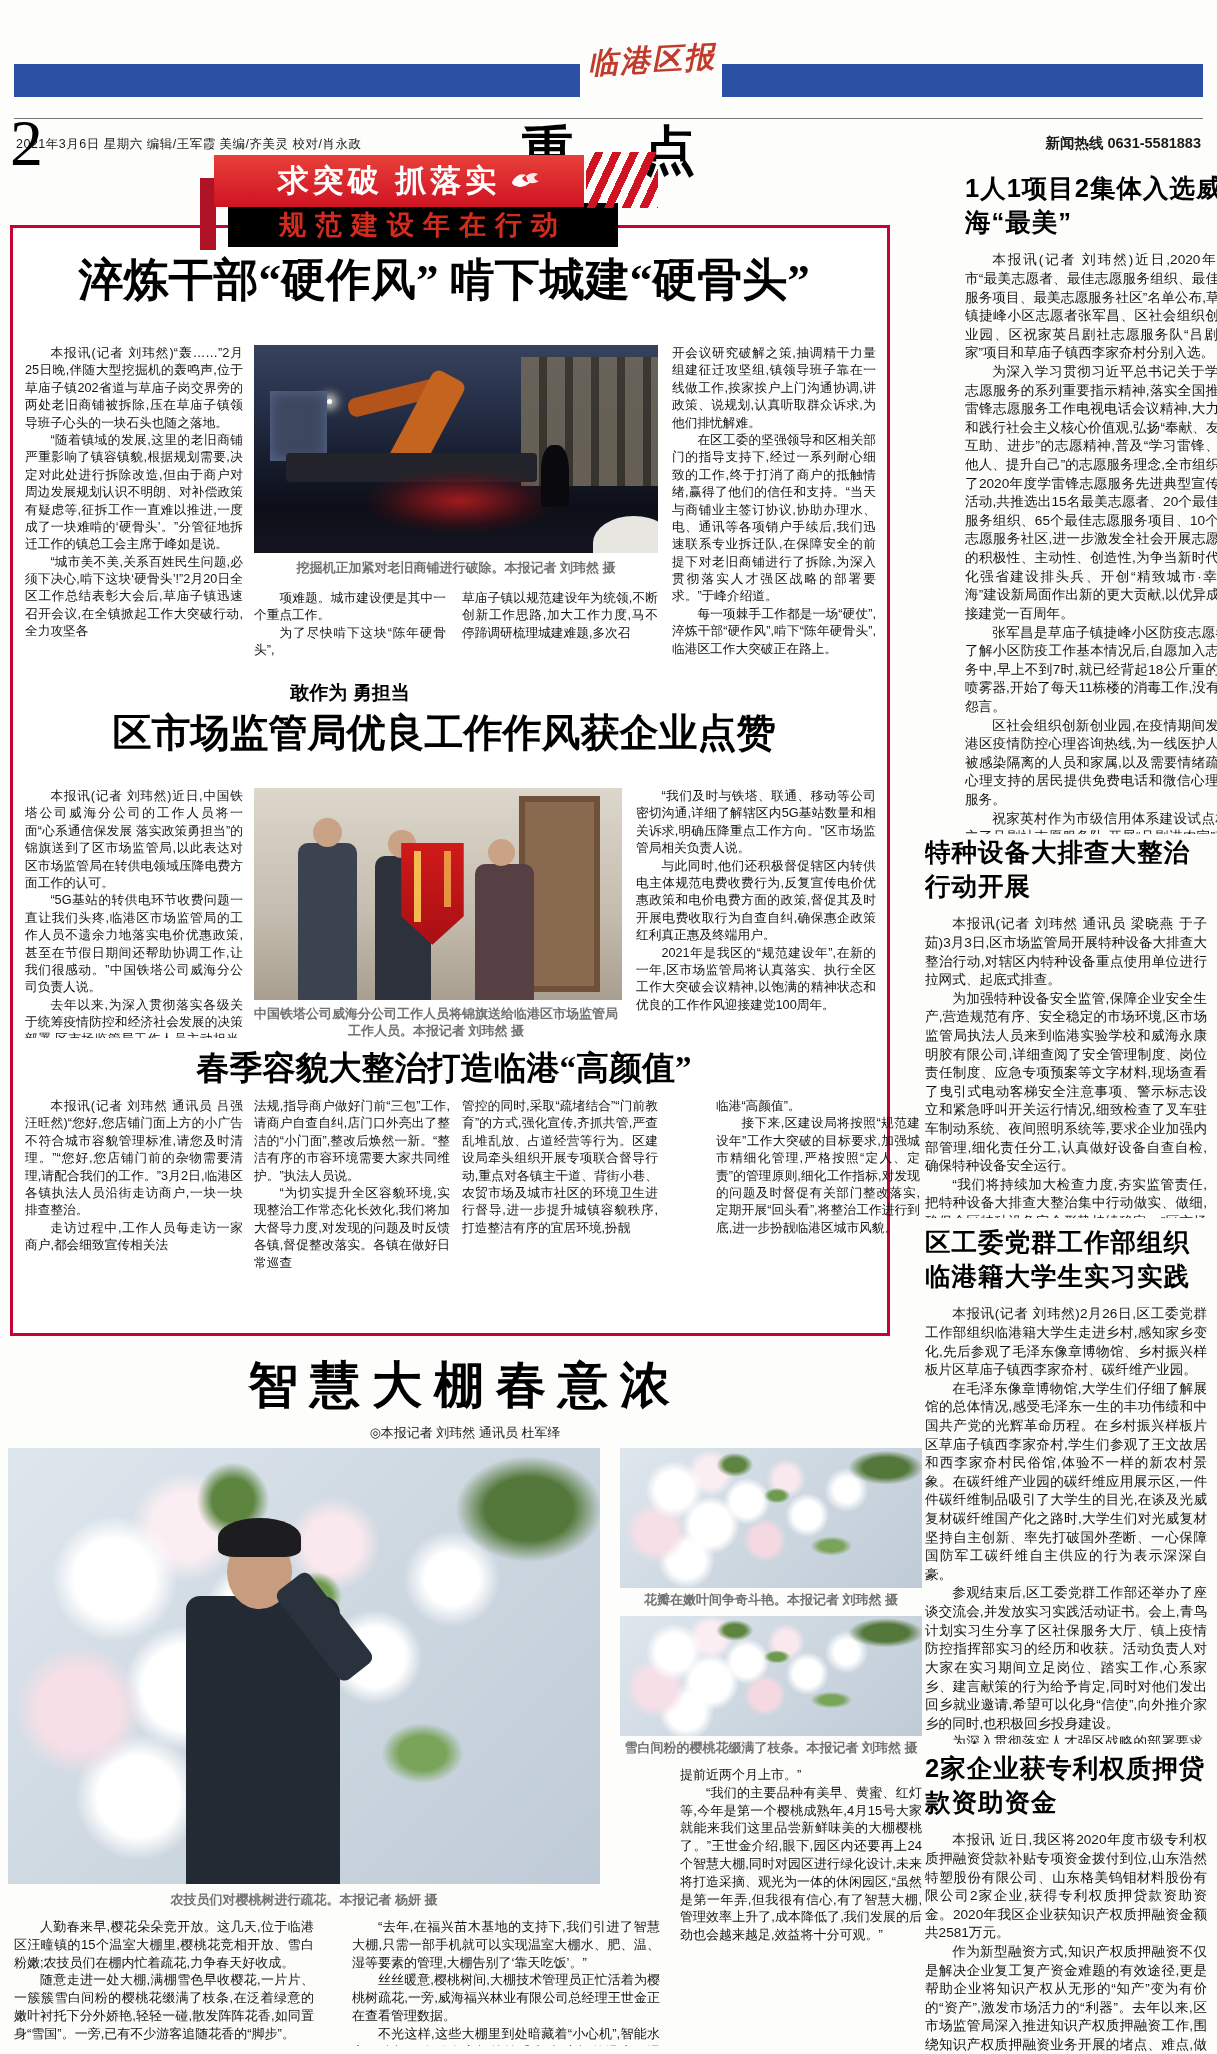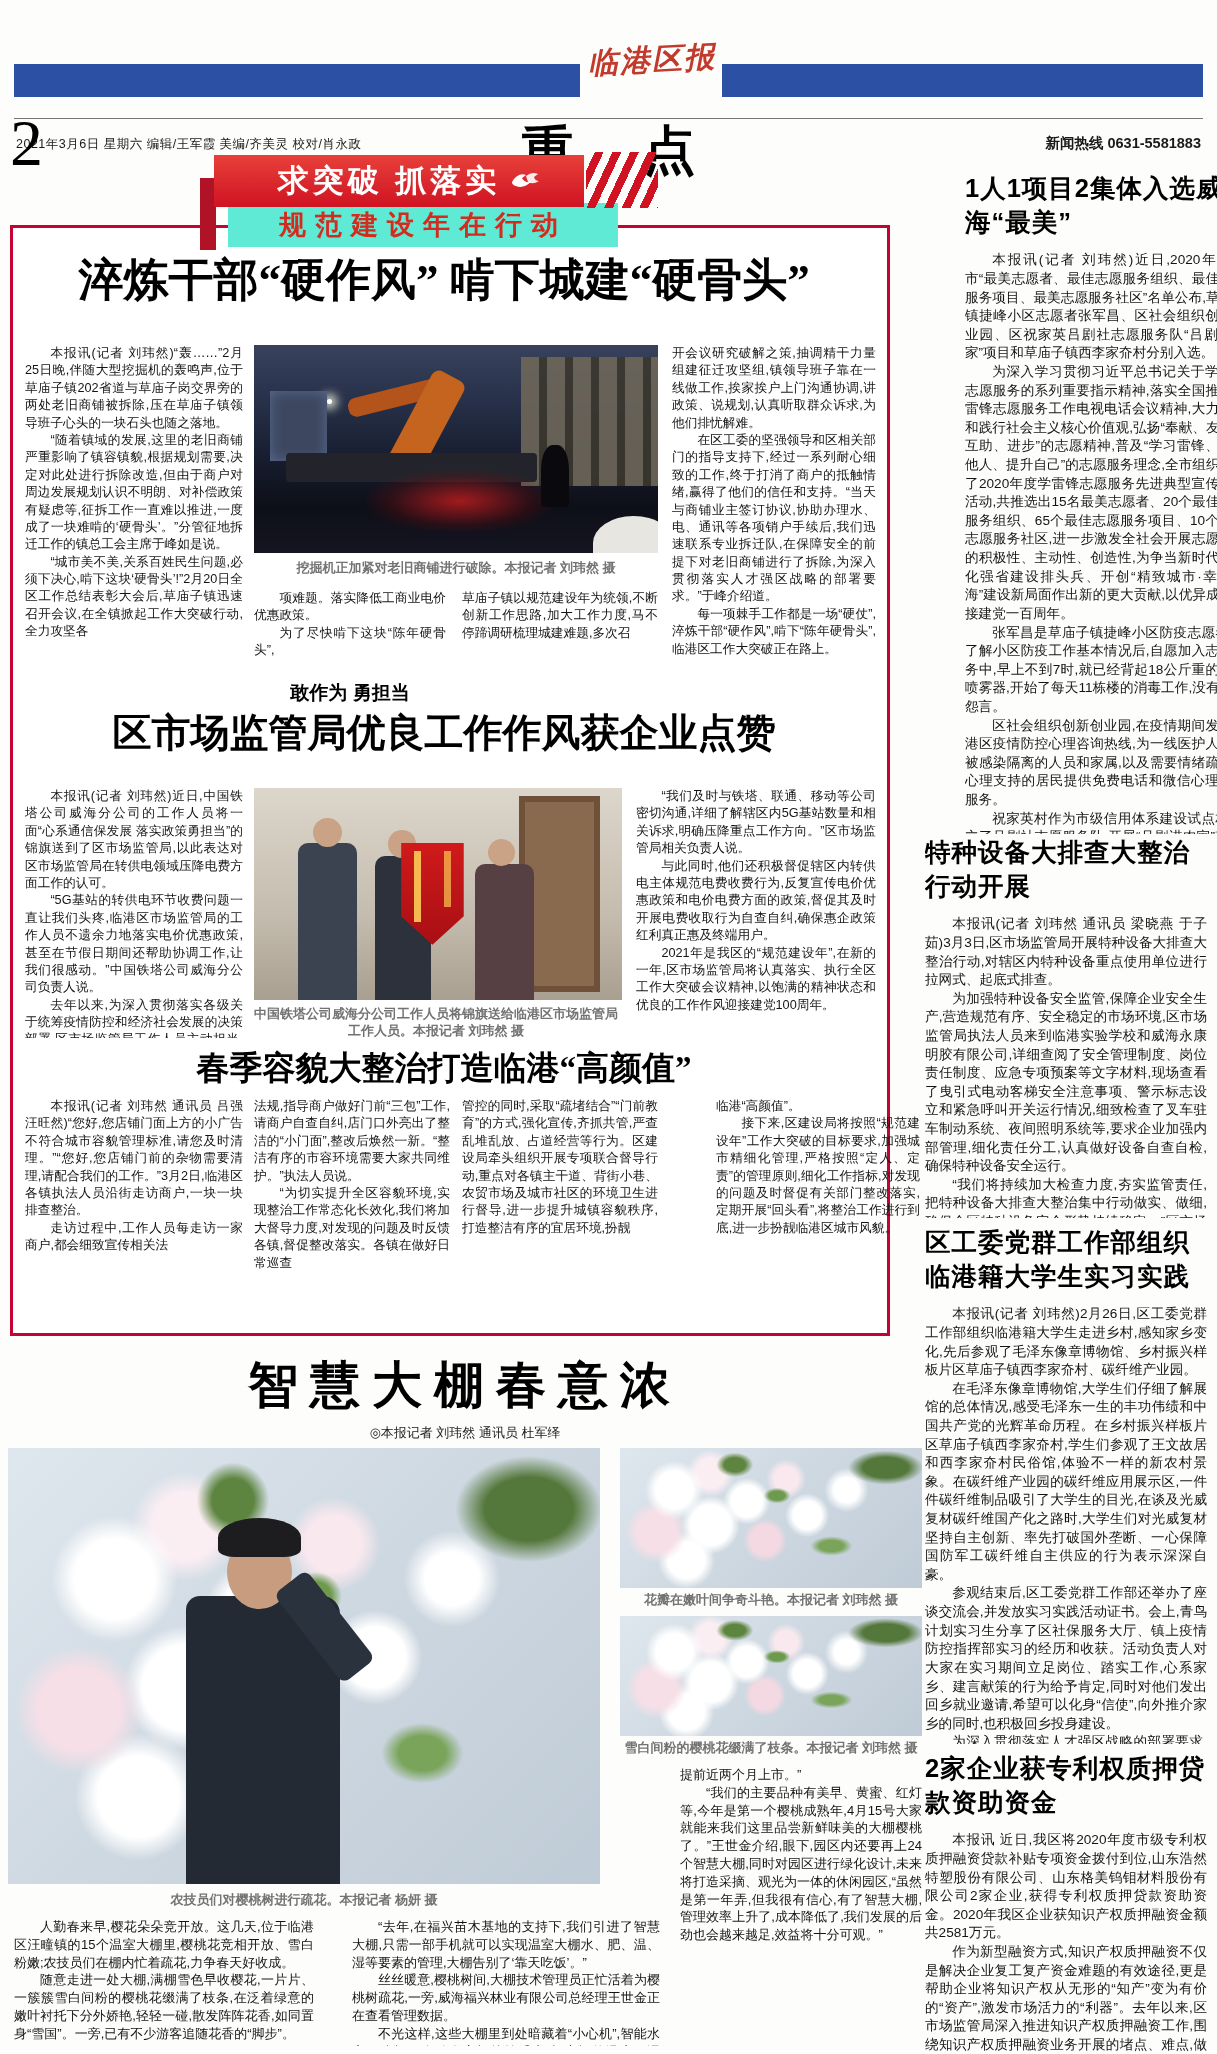--- a/index.html
+++ b/index.html
@@ -19,21 +19,21 @@
   .section-title{position:absolute;left:0;right:0;top:116px;text-align:center;
            font-family:"Liberation Serif","DejaVu Serif",serif;font-weight:bold;font-size:52px;
            letter-spacing:70px;text-indent:70px;color:#000;}
   
   .redbox{position:absolute;left:10px;top:225px;width:874px;height:1105px;border:3px solid #c40233;background:#fff;}
   
   .banner-stub{position:absolute;left:200px;top:178px;width:16px;height:72px;background:#b01226;z-index:4;}
   .banner-red{position:absolute;left:214px;top:155px;width:370px;height:52px;background:linear-gradient(180deg,#e8403a,#cf1322);
               z-index:5;display:flex;align-items:center;justify-content:center;gap:10px;}
   .banner-red .t{color:#fff;font-weight:bold;font-size:31px;letter-spacing:4px;font-family:"Liberation Sans",sans-serif;margin-left:20px;}
-  .banner-cream{position:absolute;left:228px;top:203px;width:390px;height:44px;background:#5eead4;z-index:4;
+  .banner-cream{position:absolute;left:228px;top:203px;width:390px;height:44px;background:#000000;z-index:4;
               display:flex;align-items:center;justify-content:center;}
   .banner-cream .t{color:#d42b1f;font-weight:bold;font-size:27px;letter-spacing:9px;
               font-family:"Liberation Serif","DejaVu Serif",serif;}
   .banner-stripes{position:absolute;left:586px;top:152px;width:72px;height:56px;z-index:5;
               background:repeating-linear-gradient(115deg,transparent 0 8px,#cf1322 8px 16px);}
   
   .hl-serif{font-family:"Liberation Serif","DejaVu Serif",serif;font-weight:bold;color:#000;text-align:center;}
   .a1-headline{position:absolute;left:14px;top:250px;width:860px;font-size:45px;letter-spacing:0px;}
   .a2-kicker{position:absolute;left:0;top:680px;width:700px;text-align:center;font-size:19px;font-weight:bold;color:#000;}
   .a2-headline{position:absolute;left:14px;top:706px;width:860px;font-size:39px;}
@@ -144,21 +144,21 @@
     <div class="arm2"></div>
     <div class="arm"></div>
     <div class="trailer"></div>
     <div class="glow"></div>
     <div class="person"></div>
     <div class="car"></div>
   </div>
   <div class="abs caption" style="left:254px;top:560px;width:404px;">挖掘机正加紧对老旧商铺进行破除。本报记者 刘玮然 摄</div>
 
   <div class="col" style="left:254px;top:590px;width:192px;height:92px;">
-      <p>项难题。落实降低工商业电价优惠政策。</p>
+      <p>项难题。城市建设便是其中一个重点工作。</p>
       <p>为了尽快啃下这块“陈年硬骨头”,</p>
     </div>
   <div class="col" style="left:462px;top:590px;width:196px;height:92px;">
       <p class="noind">草庙子镇以规范建设年为统领,不断创新工作思路,加大工作力度,马不停蹄调研梳理城建难题,多次召</p>
     </div>
   <div class="col" style="left:672px;top:345px;width:204px;height:338px;">
       <p class="noind">开会议研究破解之策,抽调精干力量组建征迁攻坚组,镇领导班子靠在一线做工作,挨家挨户上门沟通协调,讲政策、说规划,认真听取群众诉求,为他们排忧解难。</p>
       <p>在区工委的坚强领导和区相关部门的指导支持下,经过一系列耐心细致的工作,终于打消了商户的抵触情绪,赢得了他们的信任和支持。“当天与商铺业主签订协议,协助办理水、电、通讯等各项销户手续后,我们迅速联系专业拆迁队,在保障安全的前提下对老旧商铺进行了拆除,为深入贯彻落实人才强区战略的部署要求。”于峰介绍道。</p>
       <p>每一项棘手工作都是一场“硬仗”,淬炼干部“硬作风”,啃下“陈年硬骨头”,临港区工作大突破正在路上。</p>
     </div>

